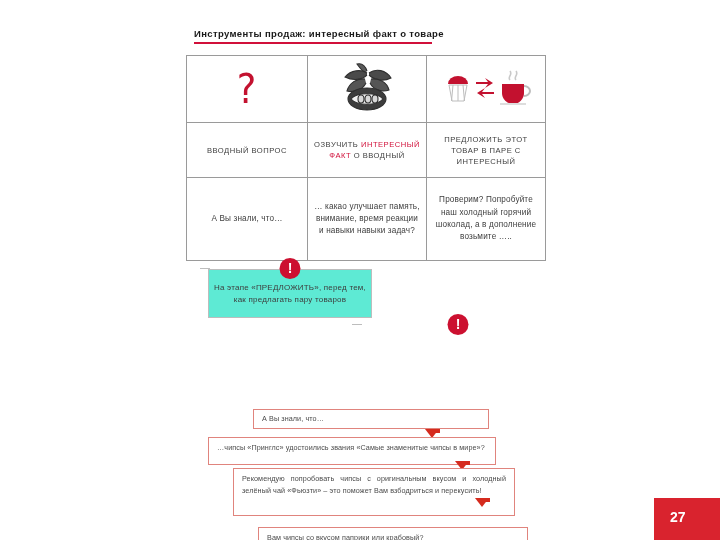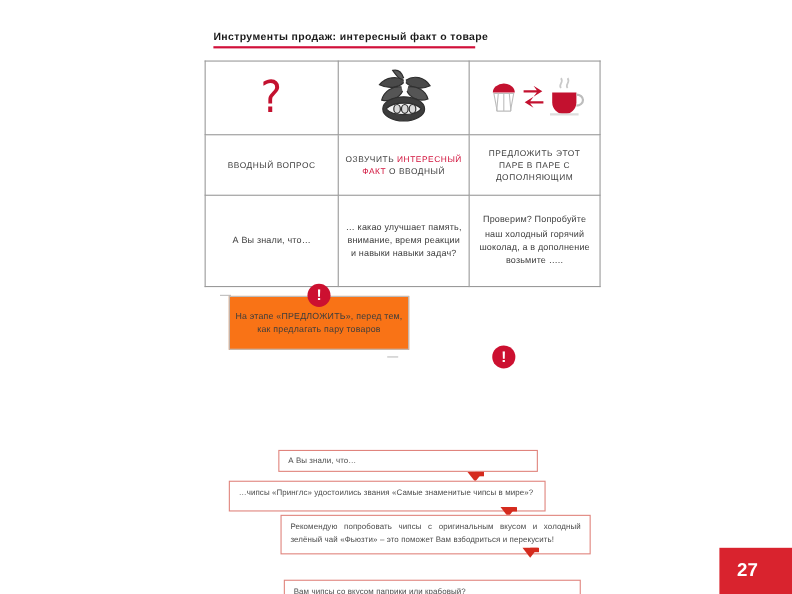--- a/index.html
+++ b/index.html
@@ -106,21 +106,21 @@
     line-height: 21px;
     text-align: center;
     z-index: 3;
   }
   .callout .box {
     position: absolute;
     top: 11px;
     left: 0;
     right: 0;
     border: 1px solid #bdbdbd;
-    background: #f97316;
+    background: #5eead4;
     padding: 12px 4px 10px;
     font-size: 8px;
     line-height: 1.55;
     color: #3d3d3d;
     text-align: center;
     letter-spacing: .2px;
     box-sizing: border-box;
   }
   #callout-1 { left: 208px; top: 258px; width: 164px; height: 72px; }
   #callout-2 { left: 360px; top: 314px; width: 196px; height: 76px; }
@@ -136,21 +136,21 @@
     box-sizing: border-box;
     font-size: 7.2px;
     color: #4a4a4a;
     line-height: 1.6;
     letter-spacing: .1px;
     padding: 4px 8px;
     text-align: justify;
   }
   #dlg-1 { left: 253px; top: 409px; width: 236px; height: 20px; display: flex; align-items: center; }
   #dlg-2 { left: 208px; top: 437px; width: 288px; height: 28px; }
-  #dlg-3 { left: 233px; top: 468px; width: 282px; height: 36px; margin-left: 22px; }
+  #dlg-3 { left: 233px; top: 468px; width: 282px; height: 48px; }
   #dlg-4 { left: 258px; top: 527px; width: 270px; height: 21px; display: flex; align-items: center; }
   .arrow-down {
     position: absolute;
     width: 0; height: 0;
     border-left: 7px solid transparent;
     border-right: 7px solid transparent;
     border-top: 9px solid #d52b1e;
   }
   .arrow-stem {
     position: absolute;
@@ -166,21 +166,21 @@
     width: 66px;
     height: 42px;
     background: #d9232e;
     overflow: hidden;
   }
   .page-num {
     position: absolute;
     left: 16px;
     top: 11px;
     color: #ffffff;
-    font-size: 17px;
+    font-size: 14px;
     font-weight: bold;
   }
 </style>
 </head>
 <body>
 
 <div class="slide">
 
   <div class="title-wrap">
     <div class="title-text">Инструменты продаж: интересный факт о товаре</div>
@@ -231,21 +231,21 @@
               <path d="M62 38 h26" stroke="#dddddd" stroke-width="2"></path>
               <path d="M72 14 c-3 -3 3 -5 0 -9 M78 14 c-3 -3 3 -5 0 -9" fill="none" stroke="#c9c9c9" stroke-width="1.6"></path>
             </g>
           </svg>
         </div>
       </td>
     </tr>
     <tr class="row-head">
       <td class="c1">ВВОДНЫЙ ВОПРОС</td>
       <td class="c2"><span>ОЗВУЧИТЬ </span><span class="accent">ИНТЕРЕСНЫЙ ФАКТ</span><span> О ВВОДНЫЙ</span></td>
-      <td class="c3">ПРЕДЛОЖИТЬ ЭТОТ ПАРЕ В ПАРЕ С ДОПОЛНЯЮЩИМ</td>
+      <td class="c3">ПРЕДЛОЖИТЬ ЭТОТ ТОВАР В ПАРЕ С ИНТЕРЕСНЫЙ</td>
     </tr>
     <tr class="row-body">
       <td class="c1">А Вы знали, что…</td>
       <td class="c2">… какао улучшает память, внимание, время реакции и навыки навыки задач?</td>
       <td class="c3">Проверим? Попробуйте наш холодный горячий шоколад, а в дополнение возьмите …..</td>
     </tr>
   </tbody>
     </table>
 
   <div class="conn" style="left:200px; top:268px; width:10px; height:1px;"></div>

